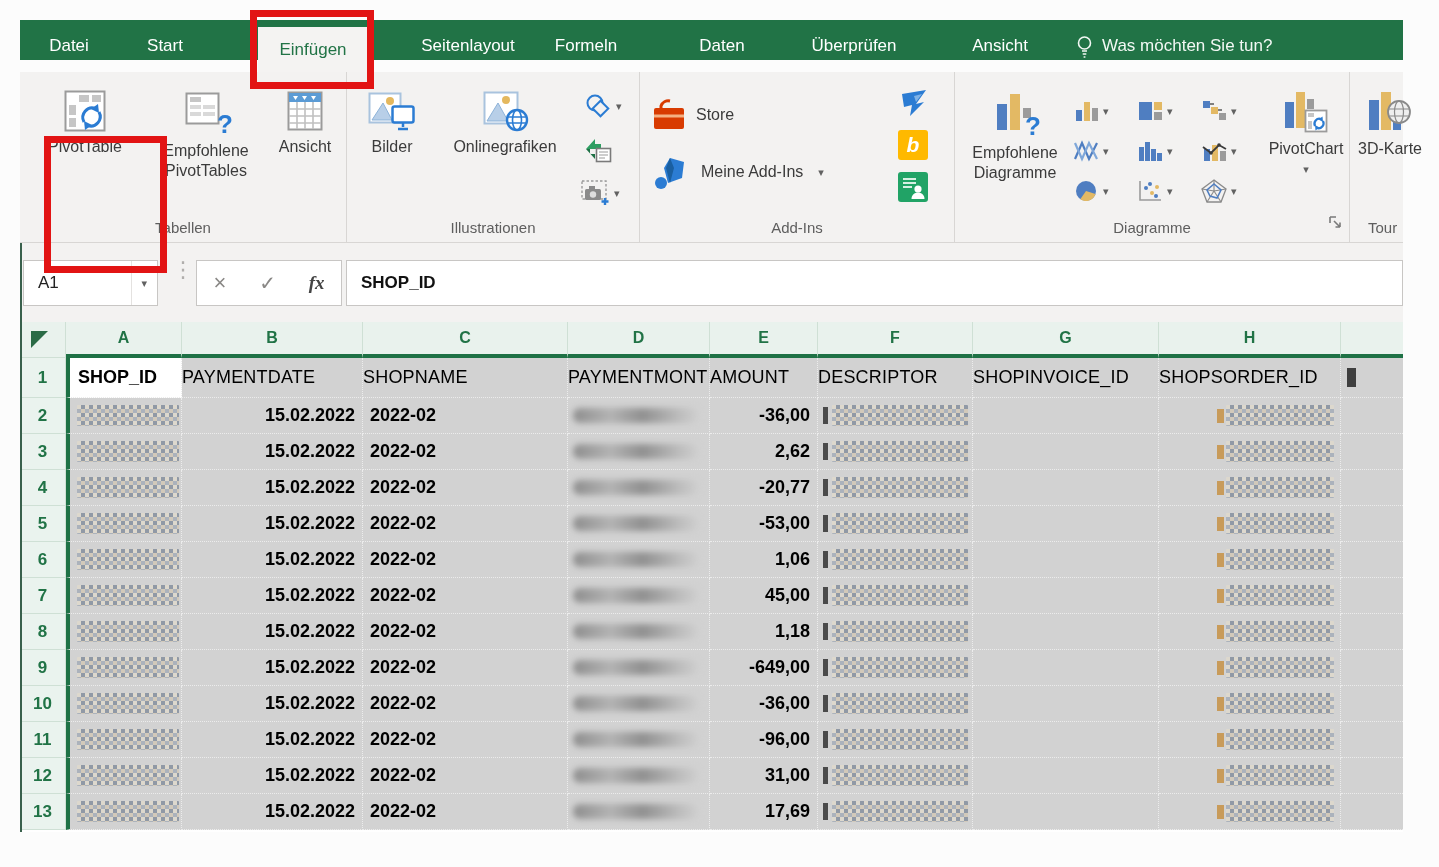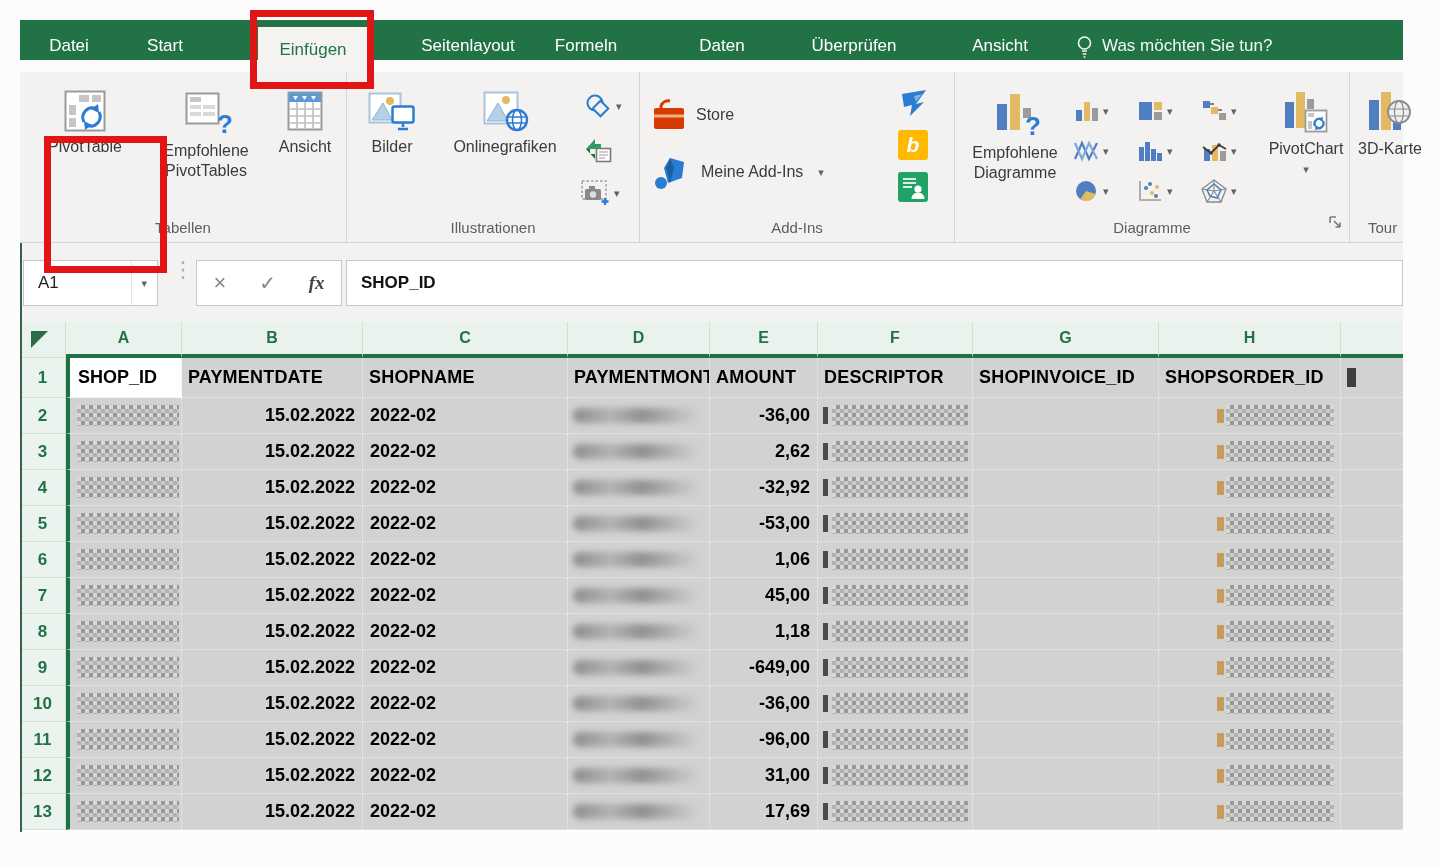--- a/index.html
+++ b/index.html
@@ -65,21 +65,21 @@
   .c{overflow:hidden;display:flex;align-items:center}
   .corner{background:var(--hdr);border-right:1px solid var(--hdrline);border-bottom:1px solid var(--hdrline);justify-content:center}
   .tri{width:0;height:0;border-top:17px solid #2a6b46;border-right:17px solid transparent;margin-right:6px}
   .colhead{background:var(--hdr);border-right:1px solid var(--hdrline);border-bottom:4px solid var(--dgreen);
            justify-content:center;color:var(--green);font-size:16px;font-weight:600}
   .rowhead{background:#eaf3ee;border-right:1px solid var(--hdrline);border-bottom:1px solid var(--hdrline);
            justify-content:center;color:var(--green);font-size:17px;font-weight:600}
   .cell{background:var(--sel);border-right:1px dotted #ececec;border-bottom:1px dotted #ececec;color:#000;font-weight:600}
   .la{border-left:4px solid var(--dgreen)}
   .a1{background:#fff;font-weight:700;padding-left:8px}
-  .hdr{font-weight:700;padding-left:6px;letter-spacing:.2px}
+  .hdr{font-weight:400;letter-spacing:.2px}
   .date,.amount{justify-content:flex-end;padding-right:7px}
   .month{padding-left:7px}
   
   .mosaic{height:21px;border-radius:1px;filter:blur(.7px) saturate(.9);
     background-image:
       repeating-conic-gradient(#8f99a8 0 25%, #d3c9b8 0 50%, #aab2bd 0 75%, #ded8cc 0 100%),
       repeating-conic-gradient(#6e7888 0 25%, transparent 0 50%);
     background-size:8px 8px,23px 15px}
   .mA{width:102px;margin-left:7px}
   .mF{width:136px}
@@ -471,21 +471,21 @@
       <div class="c cell clip"></div>
       <div class="c rowhead">4</div>
       <div class="c cell la">
         <div class="mosaic mA"></div>
       </div>
       <div class="c cell date">15.02.2022</div>
       <div class="c cell month">2022-02</div>
       <div class="c cell">
         <div class="smudge"></div>
       </div>
-      <div class="c cell amount">-32,92</div>
+      <div class="c cell amount">-20,77</div>
       <div class="c cell">
         <div class="tickF"></div>
         <div class="mosaic mF"></div>
       </div>
       <div class="c cell"></div>
       <div class="c cell right">
         <div class="tickH"></div>
         <div class="mosaic mH"></div>
       </div>
       <div class="c cell clip"></div>

